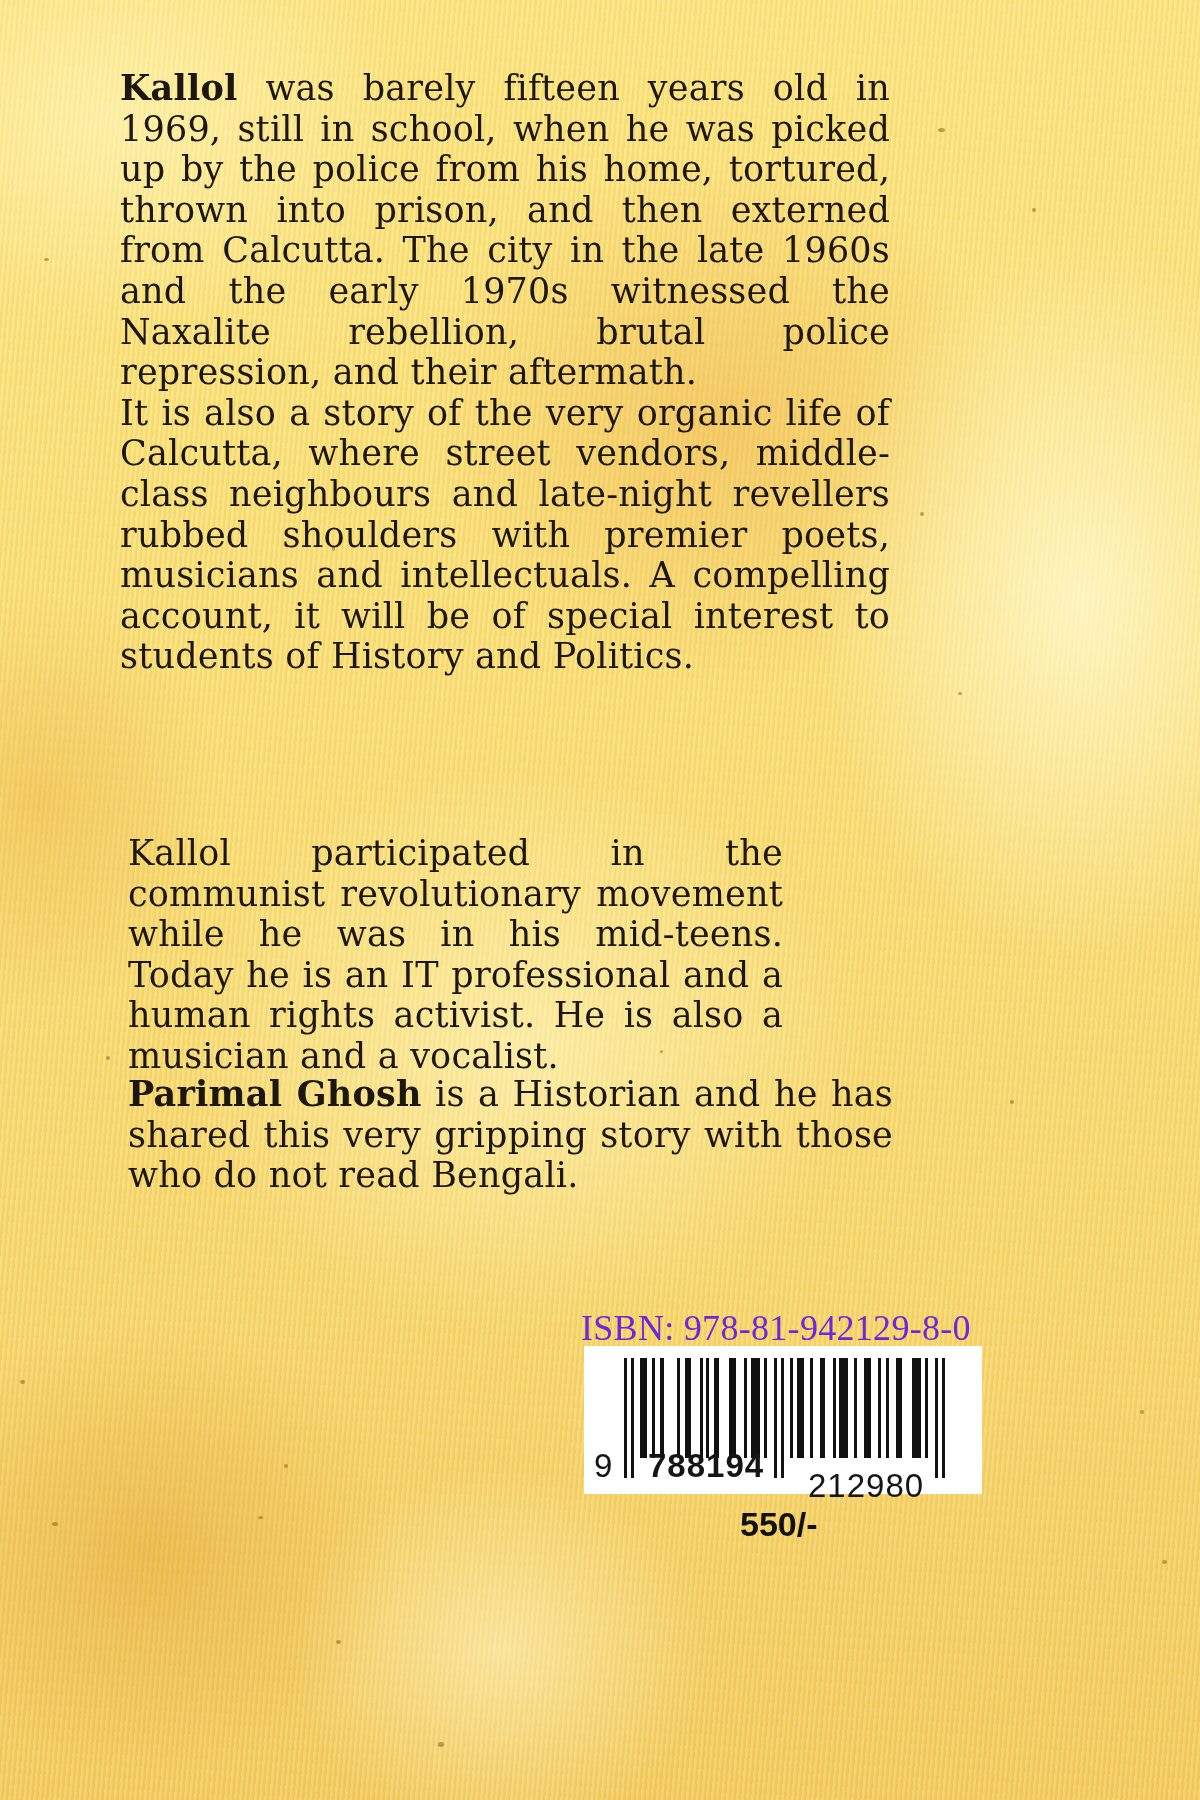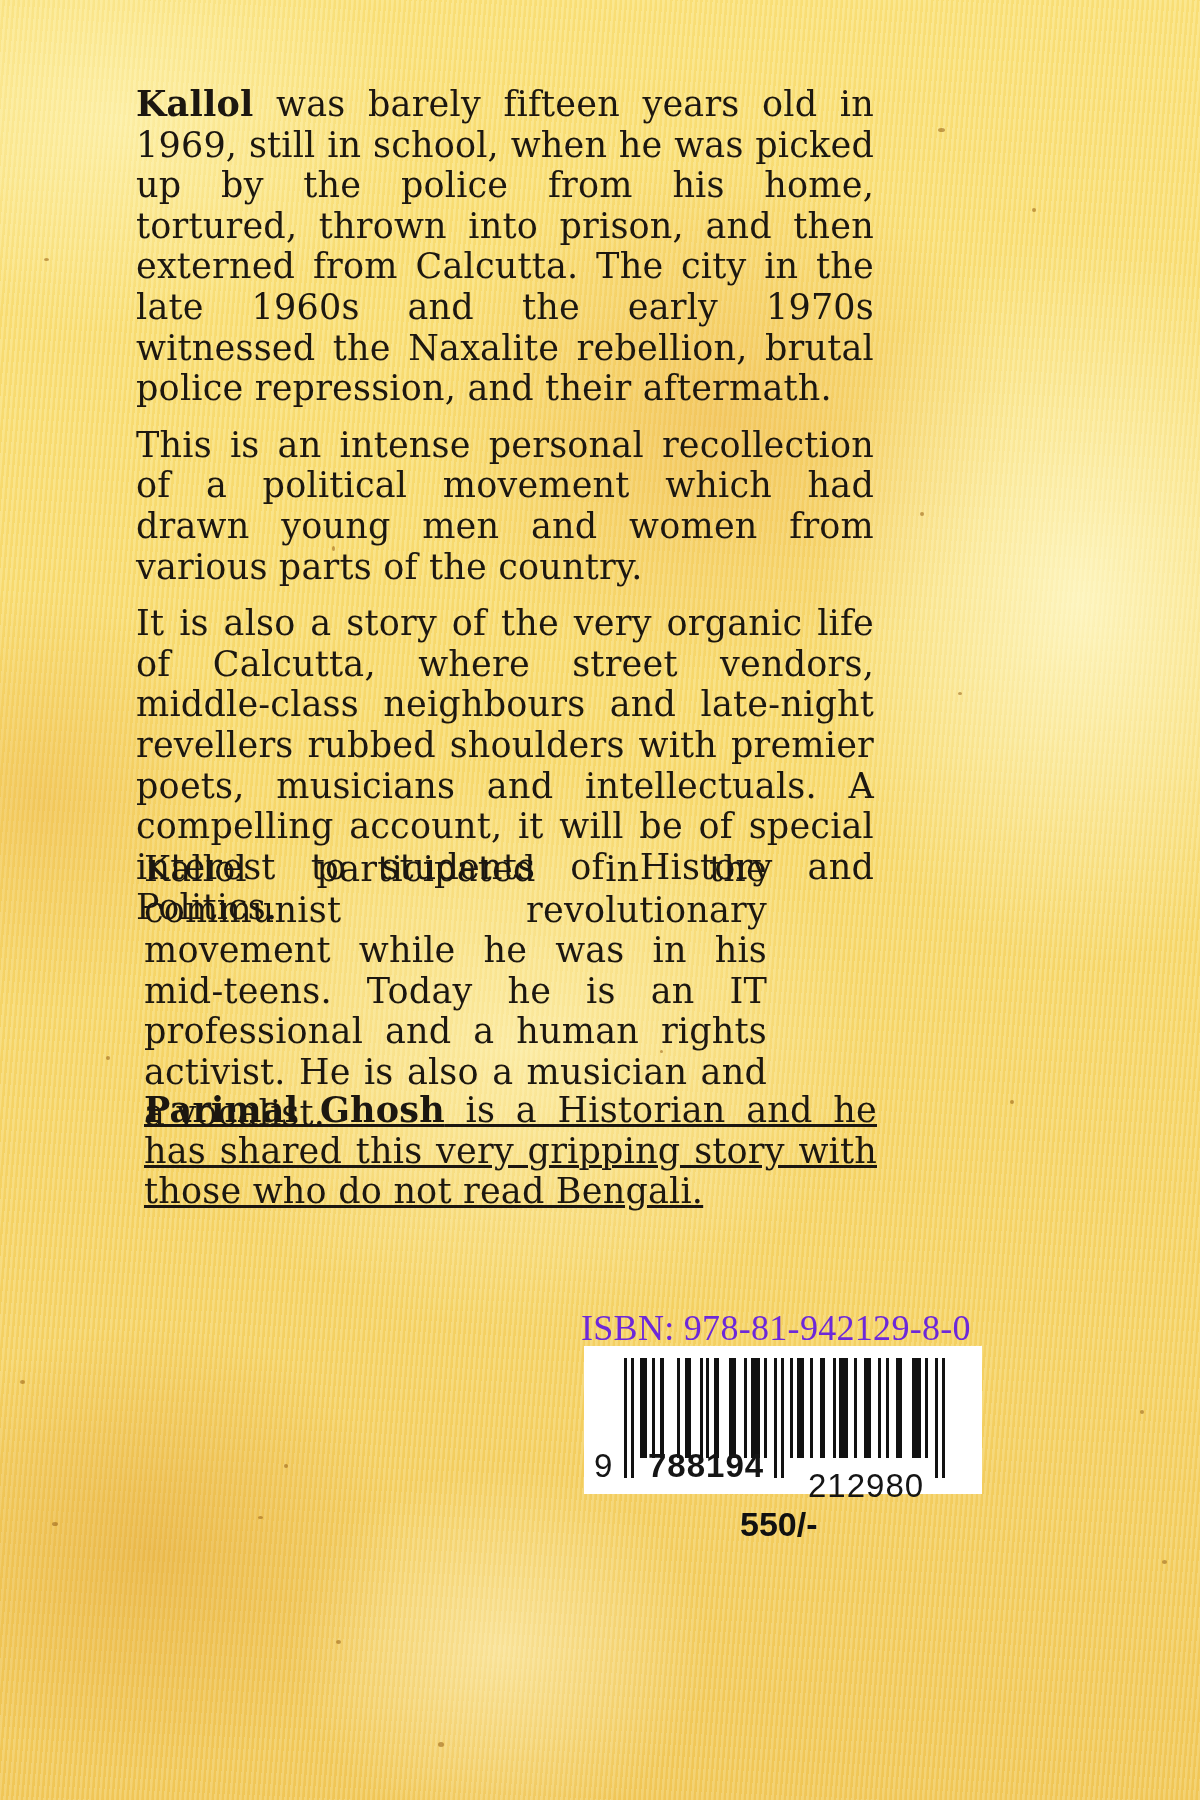--- a/index.html
+++ b/index.html
@@ -34,38 +34,37 @@
       left: 120px;
       width: 770px;
       color: #1c1710;
       font-size: 35px;
       line-height: 40.6px;
       letter-spacing: 0.2px;
       text-align: justify;
       text-align-last: left;
     }
     .text-block p {
-      margin: 16px;
+      margin: 0;
     }
     .text-block b {
       font-weight: bold;
     }
     #blurb {
       top: 68px;
     }
     #bio-kallol {
       top: 833px;
       left: 128px;
       width: 655px;
     }
     #bio-translator {
       top: 1074px;
       left: 128px;
       width: 765px;
-      text-decoration: underline;
     }
     .isbn-label {
       position: absolute;
       left: 581px;
       top: 1307px;
       font-family: "Liberation Serif", serif;
       font-size: 36px;
       color: #6d28d9;
       letter-spacing: 0.3px;
       white-space: nowrap;
@@ -120,21 +119,20 @@
   <span class="speckle" style="left:438px;top:1742px;width:6px;height:5px;"></span>
   <span class="speckle" style="left:1140px;top:1410px;width:4px;height:4px;"></span>
   <span class="speckle" style="left:1162px;top:1560px;width:5px;height:4px;"></span>
   <span class="speckle" style="left:660px;top:1050px;width:3px;height:3px;"></span>
   <span class="speckle" style="left:20px;top:1380px;width:5px;height:4px;"></span>
   <span class="speckle" style="left:1010px;top:1100px;width:4px;height:4px;"></span>
 </div>
 
 <div id="blurb" class="text-block">
   <p><b>Kallol</b><span> was barely fifteen years old in 1969, still in school, when he was picked up by the police from his home, tortured, thrown into prison, and then externed from Calcutta. The city in the late 1960s and the early 1970s witnessed the Naxalite rebellion, brutal police repression, and their aftermath.</span></p>
-  <p>This is an intense personal recollection of a political movement which had drawn young men and women from various parts of the country.</p>
   <p>It is also a story of the very organic life of Calcutta, where street vendors, middle-class neighbours and late-night revellers rubbed shoulders with premier poets, musicians and intellectuals. A compelling account, it will be of special interest to students of History and Politics.</p>
 </div>
 
 <div id="bio-kallol" class="text-block">
   <p>Kallol participated in the communist revolutionary movement while he was in his mid-teens. Today he is an IT professional and a human rights activist. He is also a musician and a vocalist.</p>
 </div>
 
 <div id="bio-translator" class="text-block">
   <p><b>Parimal Ghosh</b><span> is a Historian and he has shared this very gripping story with those who do not read Bengali.</span></p>
 </div>

